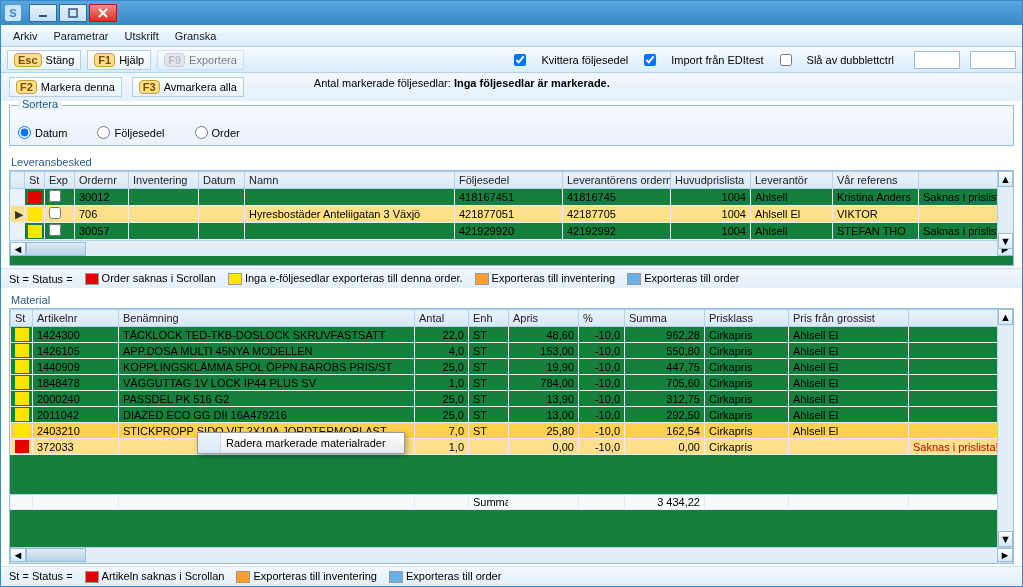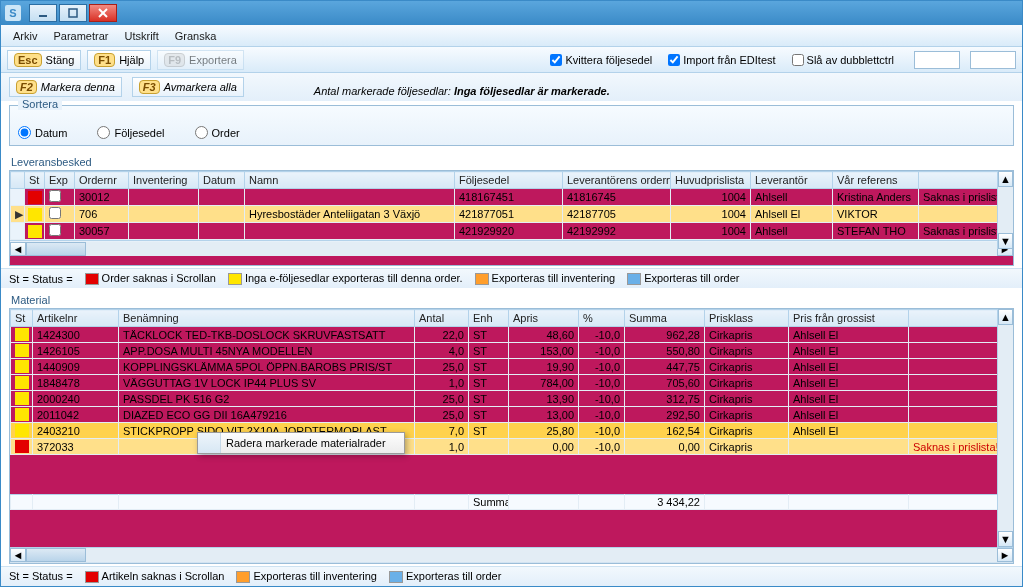--- a/index.html
+++ b/index.html
@@ -15,38 +15,38 @@
 .titlebar .winbtn svg{width:10px;height:10px;}
 
 .menubar { height: 22px; background: linear-gradient(#f7fbff,#d9ebf9); border-bottom: 1px solid #b3d2ea; display: flex; align-items: center; padding: 0 4px; }
 .menubar span { padding: 3px 8px; color: #1a1a1a; }
 
 .toolbar { height: 26px; background: linear-gradient(#f7fbff,#d9ebf9); border-bottom: 1px solid #b3d2ea; display: flex; align-items: center; padding: 2px 6px; gap: 6px; }
 .keybtn { display: inline-flex; align-items: center; gap: 4px; padding: 2px 6px; border: 1px solid #b3d2ea; background: linear-gradient(#fff,#e8f2fb); }
 .keybtn .key { background: #ffe08a; border:1px solid #c8a030; padding:0 3px; font-weight:bold; color:#7a4c00; border-radius:4px;}
 .keybtn.disabled { opacity:.5; }
 .toolbar .spacer { flex:1; }
-.chk { display:inline-flex; align-items:center; gap:3px; margin-right:10px; }
+.chk { display:inline-flex; align-items:center; gap:15px; margin-right:10px; }
 .chk input{ width:12px; height:12px; }
 .smallinput{ width:46px; height:18px; border:1px solid #9bbdd8; background:#fff; margin-left:4px;}
 
 .infobar { padding: 3px 8px; color: #c44; background: linear-gradient(#f7fbff,#e9f3fc); border-bottom:1px solid #cde2f2;}
 
-.secondrow { padding: 4px 8px; display:flex; align-items:flex-end; gap:10px; background: linear-gradient(#f2f8fd,#e3effa); font-style: italic;}
+.secondrow { padding: 4px 8px; display:flex; align-items:flex-start; gap:10px; background: linear-gradient(#f2f8fd,#e3effa);}
 .secondrow .msg { margin-left: 60px; }
 .secondrow .msg b{ font-weight:bold;}
 
 .fieldset { border:1px solid #9bbdd8; margin:4px 8px; padding:20px 8px 6px; position:relative; background:linear-gradient(#f6fbff,#e8f2fb);}
 .fieldset .legend { position:absolute; top:-8px; left:8px; background:#e8f2fb; padding:0 4px; color:#2c5a82;}
 .radios { display:flex; gap:30px; align-items:center; }
 .radios label{ display:flex; align-items:center; gap:4px;}
 
 .section-label { margin:6px 0 0 10px; color:#2c5a82; }
 
-.gridwrap { margin:2px 8px; border:1px solid #9bbdd8; background:#be185d; position:relative;}
+.gridwrap { margin:2px 8px; border:1px solid #9bbdd8; background:#15803d; position:relative;}
 .grid { width:100%; border-collapse:collapse; table-layout:fixed; }
 .grid th { background: linear-gradient(#eaf3fb,#d6e8f6); border:1px solid #b3d2ea; padding:2px 4px; font-weight:normal; color:#222; text-align:left; overflow:hidden; white-space:nowrap; }
 .grid td { border:1px solid #e3edf5; padding:1px 4px; white-space:nowrap; overflow:hidden; }
 .grid th.r, .grid td.r { text-align:right; }
 .rowmark { width:12px; background:#eaf3fb; border-right:1px solid #b3d2ea; text-align:center; color:#333;}
 .st-cell { width:18px; padding:0 !important;}
 .st-box { width:14px; height:13px; margin:1px auto; }
 .yellow .st-box{ background:#ffe600; }
 .red .st-box{ background:#e30000; }
 .ychk{ width:12px;height:12px; }

